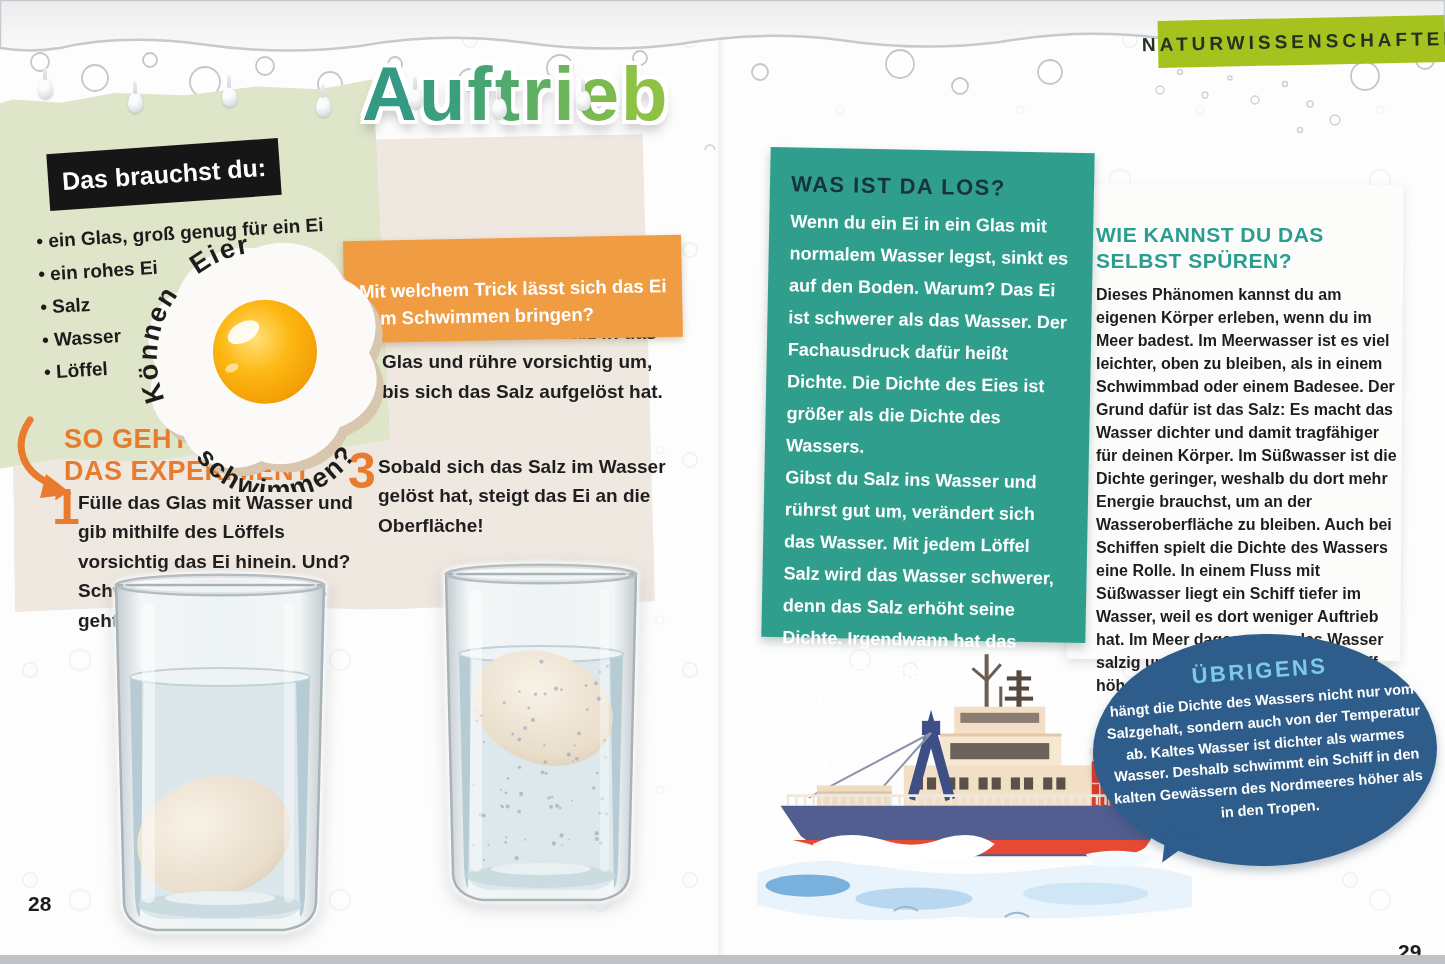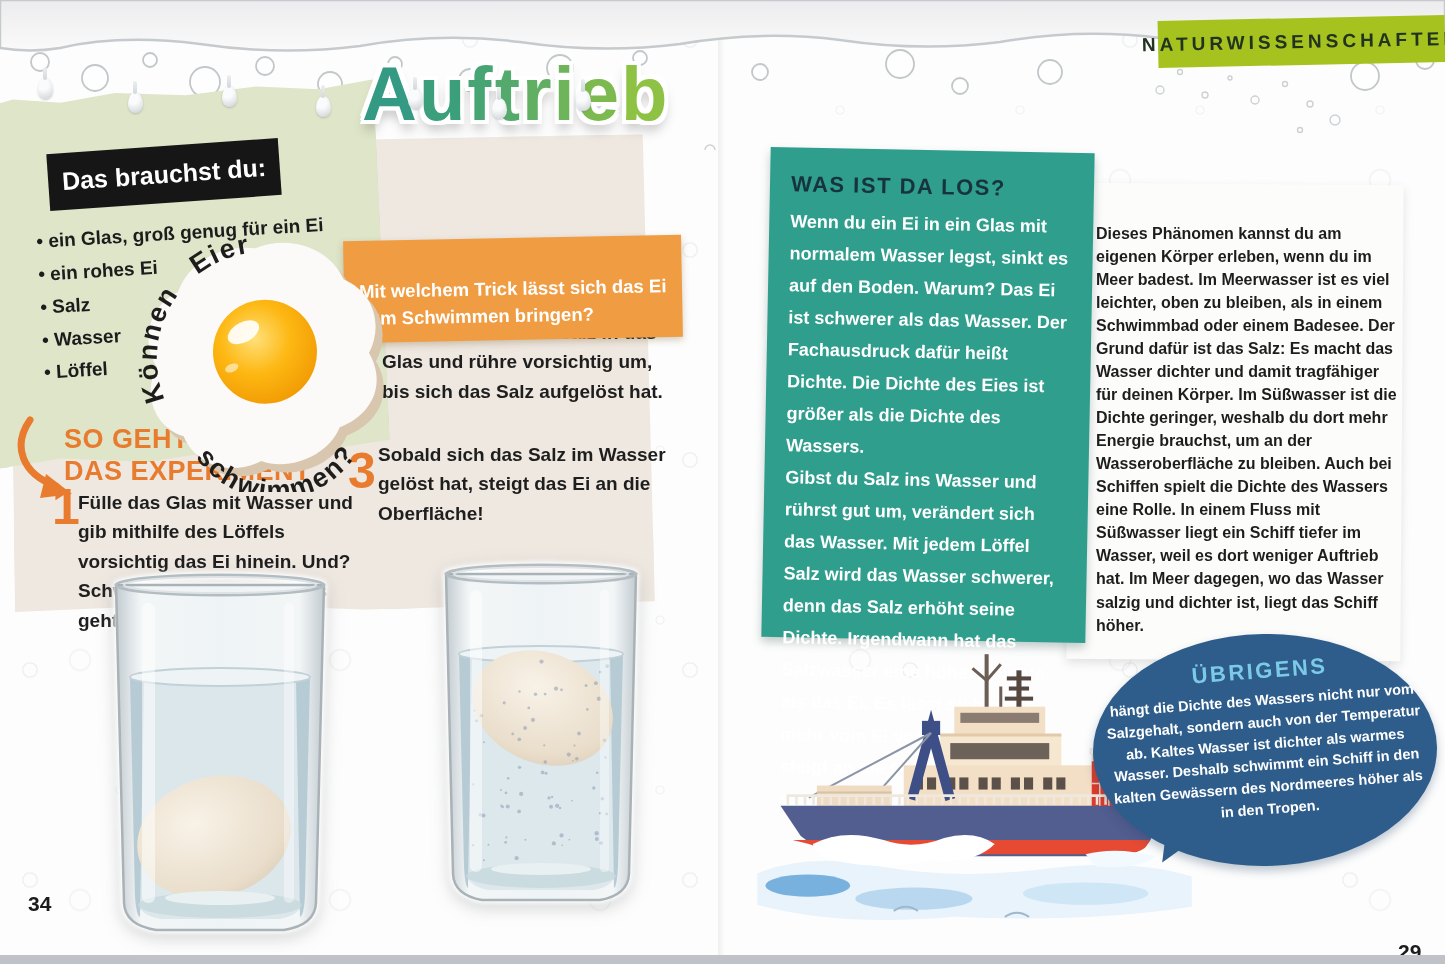--- a/index.html
+++ b/index.html
@@ -228,21 +228,21 @@
 
 <div class="abs question-box">
   <span>Mit welchem Trick lässt sich das Ei
 zum Schwimmen bringen?</span>
 </div>
 
 <div class="abs step-num" style="left:352px;top:310px;">2</div>
 <div class="abs step-text" style="left:382px;top:318px;width:300px;">Gib einen Esslöffel Salz in das Glas und rühre vorsichtig um, bis sich das Salz aufgelöst hat.</div>
 
 <div class="abs step-num" style="left:348px;top:446px;">3</div>
-<div class="abs step-text" style="left:378px;top:440px;width:300px;">Sobald sich das Salz im Wasser gelöst hat, steigt das Ei an die Oberfläche!</div>
+<div class="abs step-text" style="left:378px;top:452px;width:300px;">Sobald sich das Salz im Wasser gelöst hat, steigt das Ei an die Oberfläche!</div>
 
 <svg id="arrow-svg" class="abs" width="80" height="90">
   <path d="M14,8 C-4,34 6,62 40,74" fill="none" stroke="#e87b2e" stroke-width="7" stroke-linecap="round"></path>
   <path d="M30,62 L56,82 L24,86 Z" fill="#e87b2e"></path>
 </svg>
 
 <div class="abs exp-heading">SO GEHT
 DAS EXPERIMENT</div>
 <div class="abs step-num" style="left:52px;top:482px;">1</div>
 <div class="abs step-text" style="left:78px;top:488px;width:290px;">Fülle das Glas mit Wasser und gib mithilfe des Löffels vorsichtig das Ei hinein. Und? Schwimmt das Ei? Nein! Es geht unter wie ein Stein.</div>
@@ -356,31 +356,32 @@
       <circle cx="139.14597282379214" cy="249.80749924891046" r="2.1"></circle>
     </g>
   <ellipse cx="123" cy="320" rx="75" ry="12" fill="#c8d9de" opacity=".85"></ellipse>
   <ellipse cx="123" cy="313" rx="50" ry="6" fill="#e8f0f2"></ellipse>
   <ellipse cx="123" cy="18" rx="95" ry="9" fill="none" stroke="#b3bcc0" stroke-width="3"></ellipse>
   <ellipse cx="123" cy="18" rx="87" ry="7" fill="none" stroke="#dde3e6" stroke-width="2"></ellipse>
   <rect x="52" y="34" width="12" height="282" rx="6" fill="#ffffff" opacity=".5"></rect>
   <rect x="182" y="34" width="9" height="282" rx="4" fill="#ffffff" opacity=".4"></rect>
 </svg>
 
-<div class="abs page-num" style="left:28px;top:892px;">34</div>
+<div class="abs page-num" style="left:28px;top:892px;">28</div>
 
 <div class="abs right-card"></div>
 
 <div class="abs teal-box">
   <div class="teal-heading">WAS IST DA LOS?</div>
   <div class="teal-body">Wenn du ein Ei in ein Glas mit normalem Wasser legst, sinkt es auf den Boden. Warum? Das Ei ist schwerer als das Wasser. Der Fachausdruck dafür heißt Dichte. Die Dichte des Eies ist größer als die Dichte des Wassers.
 Gibst du Salz ins Wasser und rührst gut um, verändert sich das Wasser. Mit jedem Löffel Salz wird das Wasser schwerer, denn das Salz erhöht seine Dichte. Irgendwann hat das Salzwasser eine höhere Dichte als das Ei. Es lässt sich nicht mehr vom Ei verdrängen. Das Ei steigt an die Oberfläche und schwimmt.</div>
 </div>
 
 <div class="abs spueren">
+  <div class="spueren-heading">WIE KANNST DU DAS SELBST SPÜREN?</div>
   <div class="spueren-body">Dieses Phänomen kannst du am eigenen Körper erleben, wenn du im Meer badest. Im Meerwasser ist es viel leichter, oben zu bleiben, als in einem Schwimmbad oder einem Badesee. Der Grund dafür ist das Salz: Es macht das Wasser dichter und damit tragfähiger für deinen Körper. Im Süßwasser ist die Dichte geringer, weshalb du dort mehr Energie brauchst, um an der Wasseroberfläche zu bleiben. Auch bei Schiffen spielt die Dichte des Wassers eine Rolle. In einem Fluss mit Süßwasser liegt ein Schiff tiefer im Wasser, weil es dort weniger Auftrieb hat. Im Meer dagegen, wo das Wasser salzig und dichter ist, liegt das Schiff höher.</div>
 </div>
 
 <svg class="abs ship-wrap" width="445" height="295" viewBox="0 0 440 292">
 
   <path d="M5,235 Q55,214 125,228 Q205,242 295,230 Q375,220 435,238 L435,268 Q330,284 200,278 Q85,288 5,266 Z" fill="#e8f3fb"></path>
   <ellipse cx="55" cy="247" rx="42" ry="11" fill="#79b1de"></ellipse>
   <ellipse cx="160" cy="260" rx="58" ry="11" fill="#b9d8ef"></ellipse>
   <ellipse cx="330" cy="255" rx="62" ry="11" fill="#cfe6f7"></ellipse>
   <path d="M140,272 q12,-8 24,0" fill="none" stroke="#9fb8cc" stroke-width="2"></path>

